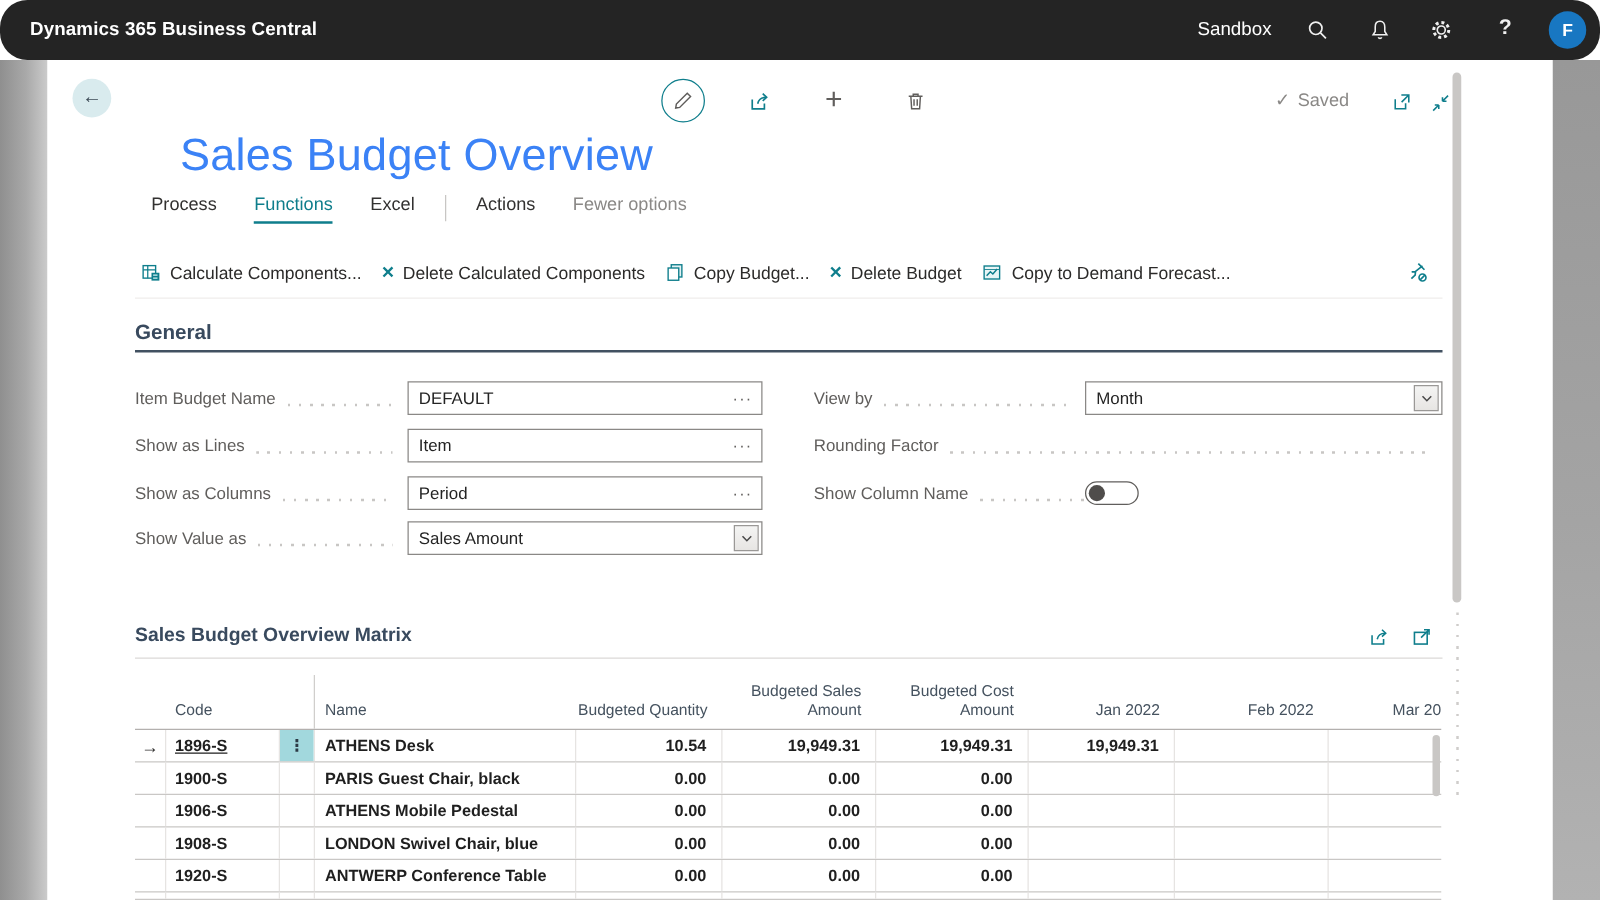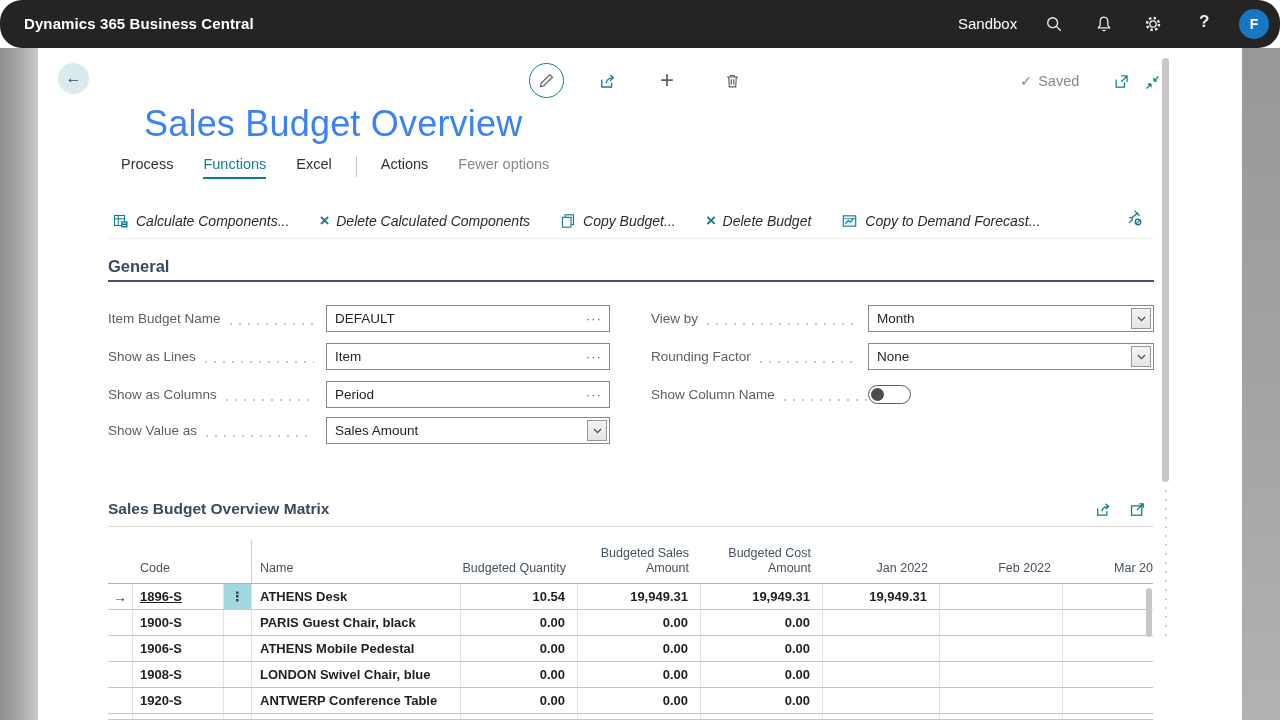--- a/index.html
+++ b/index.html
@@ -36,21 +36,21 @@
   .save-status{left:1020px;top:73px;font-size:14.5px;color:#8a8886;display:flex;align-items:center;gap:6px;}
 
   
   .tabstrip{left:121px;top:156px;display:flex;gap:30px;align-items:flex-start;height:26px;}
   .tab{font-size:14.5px;color:#323130;padding-bottom:5px;cursor:pointer;white-space:nowrap;}
   .tab.active{color:var(--accent,#0f7e8c);border-bottom:2px solid var(--accent,#0f7e8c);}
   .tab.muted{color:#8a8886;}
   .tab-divider{width:1px;height:21px;background:#c8c6c4;margin:0 -6px;}
 
   
-  .actionbar{left:113px;top:207px;display:flex;gap:30px;align-items:flex-end;height:22px;font-style:italic;}
+  .actionbar{left:113px;top:207px;display:flex;gap:16px;align-items:center;height:22px;}
   .action{display:flex;align-items:center;gap:7px;font-size:14px;color:#2b2a29;cursor:pointer;white-space:nowrap;}
   .x-glyph{color:var(--accent,#0f7e8c);font-size:17px;font-weight:700;line-height:14px;}
   .pin-btn{left:1124px;top:208px;width:20px;height:20px;cursor:pointer;}
   .actionbar-rule{left:108px;top:238px;width:1046px;height:1px;background:#efedeb;}
 
   
   .section-title{left:108px;top:257px;font-size:16.5px;font-weight:700;color:var(--section-heading,#394a5e);}
   .general-rule{left:108px;top:280px;width:1046px;height:2px;background:#425161;}
   .frow{display:flex;align-items:center;height:27px;}
   .flabel{font-size:13.5px;color:#605e5c;white-space:nowrap;padding-right:9px;}
@@ -289,28 +289,20 @@
       <span class="chev-btn">
         <svg width="9" height="6" viewBox="0 0 9 6">
             <path d="M1 1 L4.5 4.6 L8 1" fill="none" stroke="#4a4a4a" stroke-width="1.2"></path>
           </svg>
       </span>
     </div>
   </div>
   <div class="abs frow" style="left:651px;top:343px;width:503px;">
     <span class="flabel">Rounding Factor</span>
     <span class="leader"></span>
-    <div class="control" style="width:286px;">
-      <span class="cval">None</span>
-      <span class="chev-btn">
-        <svg width="9" height="6" viewBox="0 0 9 6">
-            <path d="M1 1 L4.5 4.6 L8 1" fill="none" stroke="#4a4a4a" stroke-width="1.2"></path>
-          </svg>
-      </span>
-    </div>
   </div>
   <div class="abs frow" style="left:651px;top:381px;width:503px;">
     <span class="flabel">Show Column Name</span>
     <span class="leader" style="margin-right:246px;"></span>
   </div>
   <div class="abs toggle" style="left:868px;top:385px;">
     <span class="knob"></span>
   </div>
 
   <div class="abs matrix-title">Sales Budget Overview Matrix</div>

